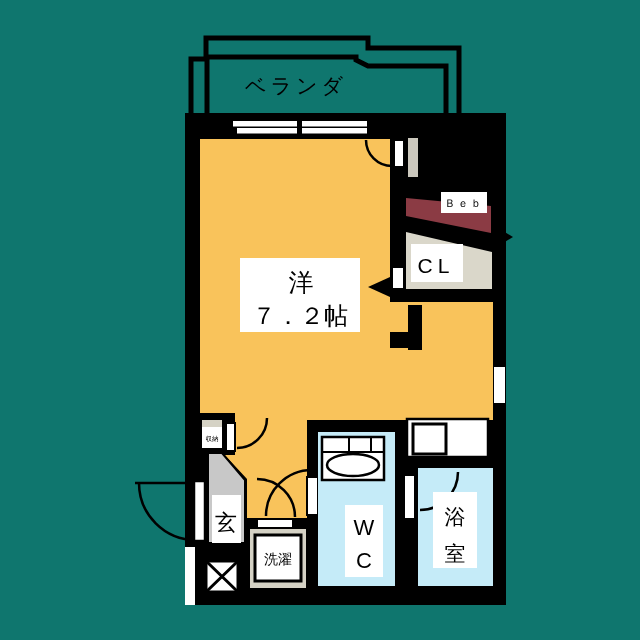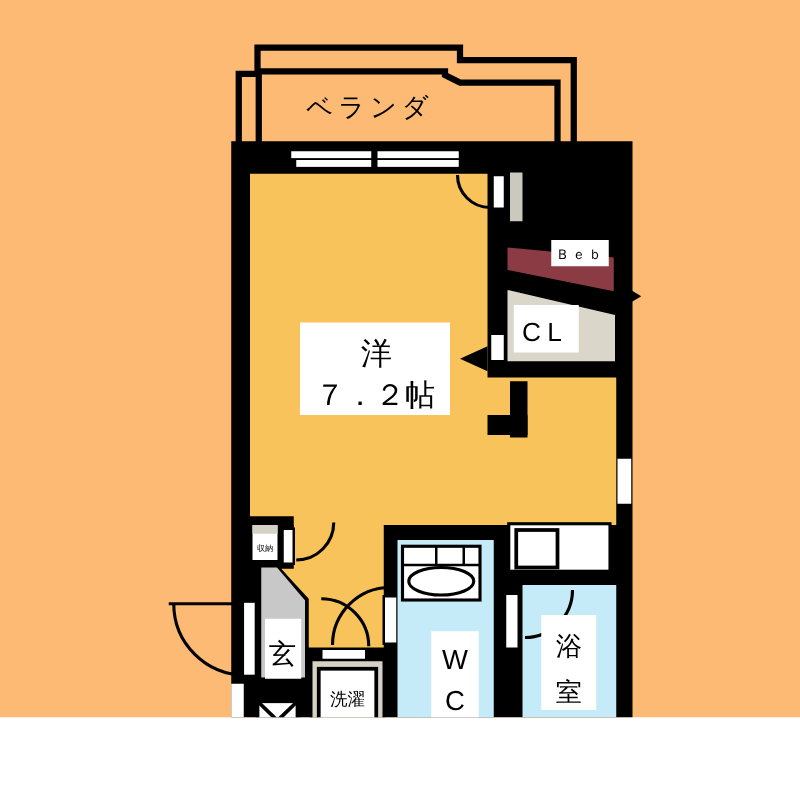--- a/index.html
+++ b/index.html
@@ -1,16 +1,16 @@
 <!DOCTYPE html>
 <html><head>
 <meta charset="utf-8">
 <style>
   html,body{margin:0;padding:0;background:#ffffff;}
-  .stage{position:relative;width:640px;height:574px;background:#fdba74;overflow:hidden;}
+  .stage{position:relative;width:640px;height:640px;background:#0f766e;overflow:hidden;}
   svg{display:block;}
   text{font-family:"Liberation Sans","DejaVu Sans",sans-serif;fill:#000;}
   .label-box{fill:#ffffff;}
 </style>
 </head>
 <body>
 
 <div class="stage">
 <svg width="640" height="640" viewBox="0 0 640 640">
 

